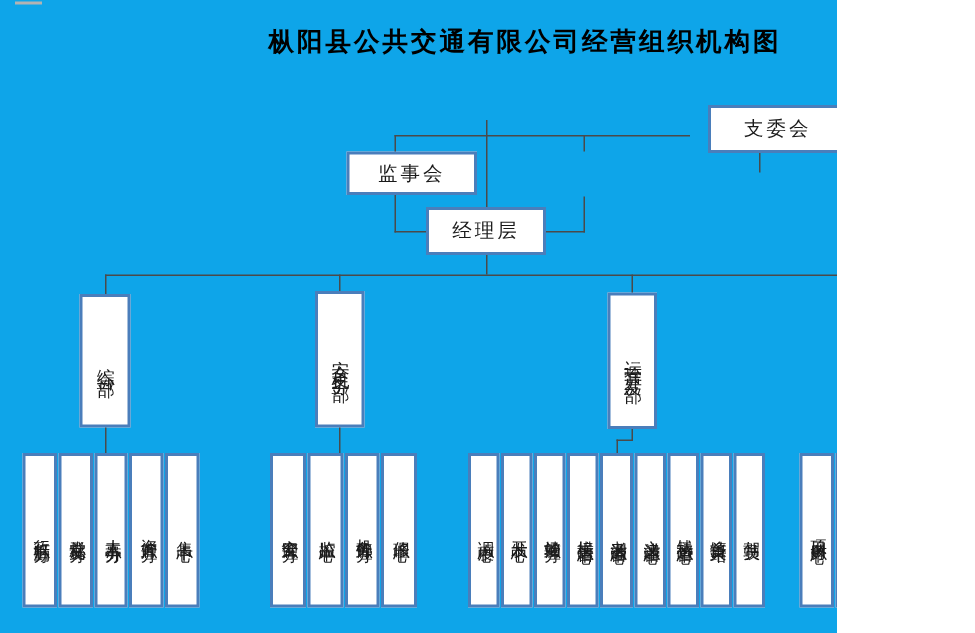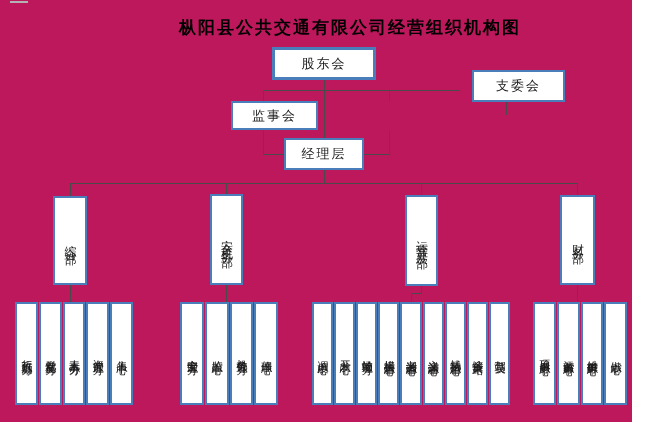--- a/index.html
+++ b/index.html
@@ -1,19 +1,19 @@
 <!DOCTYPE html>
 <html><head>
 <meta charset="utf-8">
 <style>
   * { margin: 0; padding: 0; box-sizing: border-box; }
   body { background: #fff; font-family: "Liberation Sans", "DejaVu Sans", sans-serif; }
   #canvas {
-    position: relative; width: 632px; height: 422px;
-    background: #be185d; overflow: hidden; color: #1a1a1a;
+    position: relative; width: 558px; height: 422px;
+    background: #0ea5e9; overflow: hidden; color: #1a1a1a;
   }
   .title {
     position: absolute; left: 150px; top: 16px; width: 400px;
     text-align: center; font-size: 17px; font-weight: bold;
     letter-spacing: 2px; color: #000;
   }
   .box {
     position: absolute; background: #fff;
     border: 2px solid #4a7ebb;
     display: flex; align-items: center; justify-content: center;
@@ -42,21 +42,20 @@
 </style>
 </head>
 <body>
 
 <div id="canvas">
 
   <div class="artifact" style="left:10px; top:1px; width:18px; height:2px;"></div>
 
   <div class="title">枞阳县公共交通有限公司经营组织机构图</div>
 
-  <div class="box thick" style="left:272px; top:47px; width:104px; height:33px;">股东会</div>
 
   <div class="box" style="left:472px; top:70px; width:93px; height:32px;">支委会</div>
 
   <div class="box" style="left:220px; top:101px; width:87px; height:29px;margin-left:11px;">监事会</div>
 
 
 
   <div class="box" style="left:284px; top:138px; width:80px; height:32px;text-align:right;">经理层</div>
 
   <div class="vbox" style="left:53px; top:196px; width:34px; height:89px;">综合部</div>

